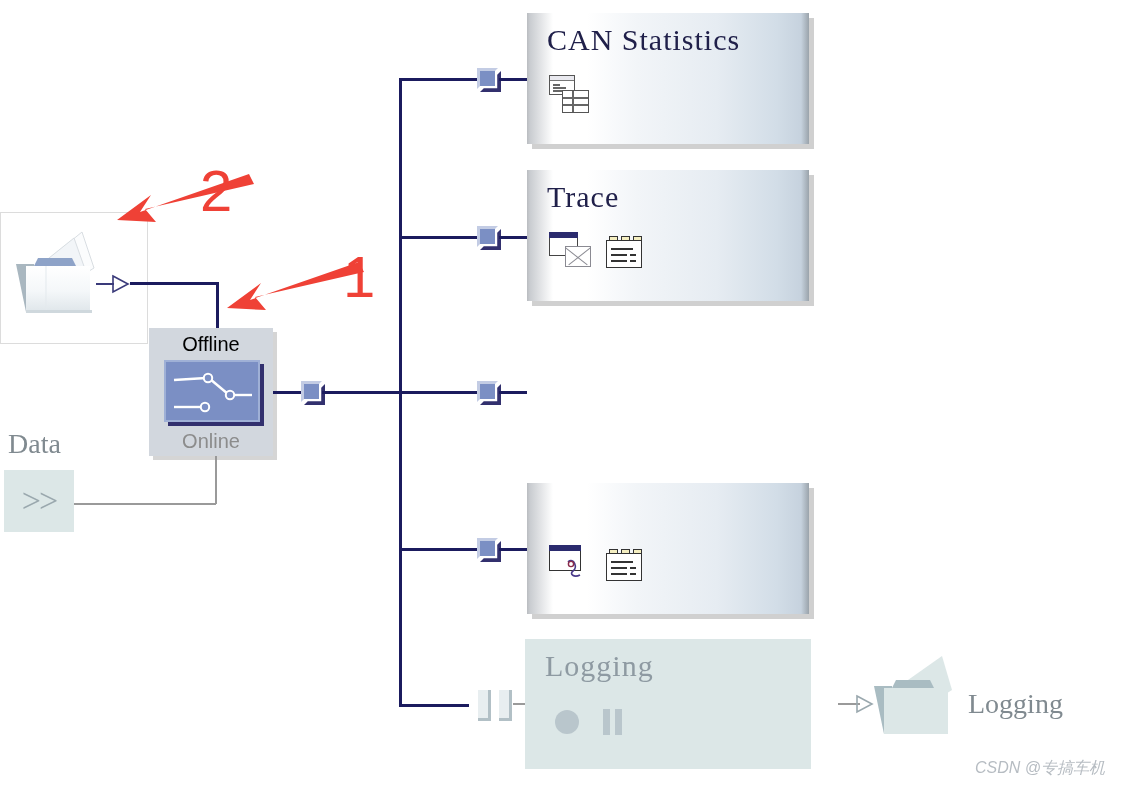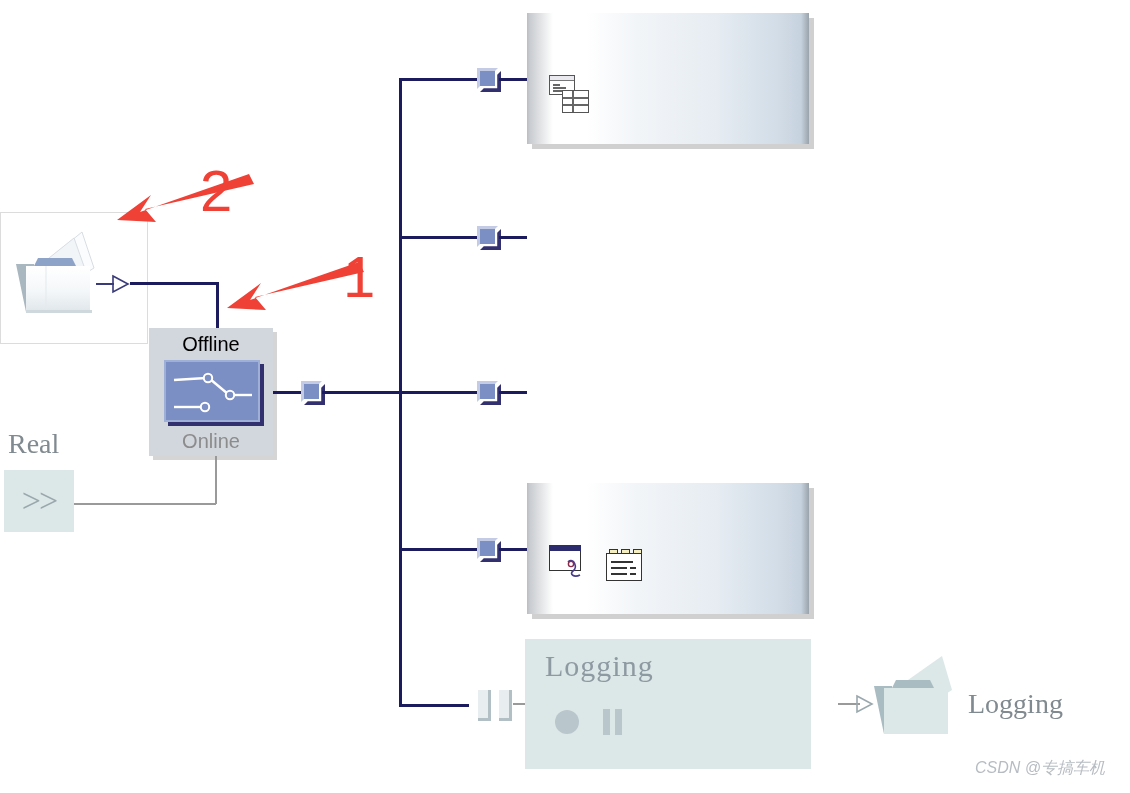--- a/index.html
+++ b/index.html
@@ -196,21 +196,21 @@
     </svg>
   </div>
 
   <div class="wire h" style="left:96px;top:283px;width:18px;height:1.6px;background:#3a3a7a;"></div>
   <svg style="position:absolute;left:112px;top:274px;" width="20" height="20">
     <polygon points="1,2 16,10 1,18" fill="none" stroke="#3a3a7a" stroke-width="1.6"></polygon>
   </svg>
   <div class="wire h" style="left:130px;top:282px;width:88px;"></div>
   <div class="wire v" style="left:216px;top:282px;height:48px;"></div>
 
-  <div class="real-txt">Real</div>
+  <div class="real-txt">Data</div>
   <div class="chev-box">
     <span>&gt;&gt;</span>
   </div>
   <div class="gwire h" style="left:74px;top:503px;width:142px;"></div>
   <div class="gwire v" style="left:215px;top:456px;height:48px;"></div>
 
   <div class="switch">
     <div class="lab-top">Offline</div>
     <div class="sw-box">
       <svg width="92" height="58" viewBox="0 0 92 58">
@@ -267,36 +267,65 @@
   <div class="wire h" style="left:499px;top:391px;width:28px;"></div>
   <div class="wire h" style="left:499px;top:548px;width:28px;"></div>
 
   <div class="dbar" style="left:478px;top:690px;">
     <i></i>
       <i></i>
   </div>
   <div class="gwire h" style="left:513px;top:703px;width:15px;"></div>
 
   <div class="mblock" style="left:527px;top:13px;">
+    <div class="btitle">CAN Statistics</div>
     <div class="bicons">
       <span class="ic ic-stats">
         <span class="w1">
           <i class="l" style="top:8px;width:7px;"></i>
           <i class="l" style="top:11px;width:13px;"></i>
           <i class="l" style="top:14px;width:13px;"></i>
         </span>
         <span class="t1">
           <i class="hr" style="top:6px;"></i>
           <i class="hr" style="top:13px;"></i>
           <i class="vr" style="left:9px;"></i>
         </span>
       </span>
     </div>
   </div>
 
+  <div class="mblock" style="left:527px;top:170px;">
+    <div class="btitle">Trace</div>
+    <div class="bicons">
+      <span class="ic ic-trace">
+        <span class="w">
+            <i class="tb"></i>
+          </span>
+        <span class="env">
+            <i class="d1"></i>
+            <i class="d2"></i>
+          </span>
+      </span>
+      <span class="ic ic-notes">
+        <span class="tabs">
+            <i></i>
+            <i></i>
+            <i></i>
+          </span>
+        <span class="body">
+          <i class="ln" style="left:4px;top:7px;width:22px;"></i>
+          <i class="ln" style="left:4px;top:13px;width:16px;"></i>
+          <i class="ln" style="left:23px;top:13px;width:6px;"></i>
+          <i class="ln" style="left:4px;top:19px;width:16px;"></i>
+          <i class="ln" style="left:23px;top:19px;width:6px;"></i>
+        </span>
+      </span>
+    </div>
+  </div>
 
 
   <div class="mblock" style="left:527px;top:483px;">
     <div class="bicons">
       <span class="ic ic-graph">
         <span class="w">
             <i class="tb"></i>
           </span>
         <svg width="23" height="22" viewBox="0 0 23 22">
           <path d="M2,4 C8,-1 12,10 7,13 C3,16 8,20 14,17" fill="none" stroke="#4a3a8a" stroke-width="1.7"></path>

